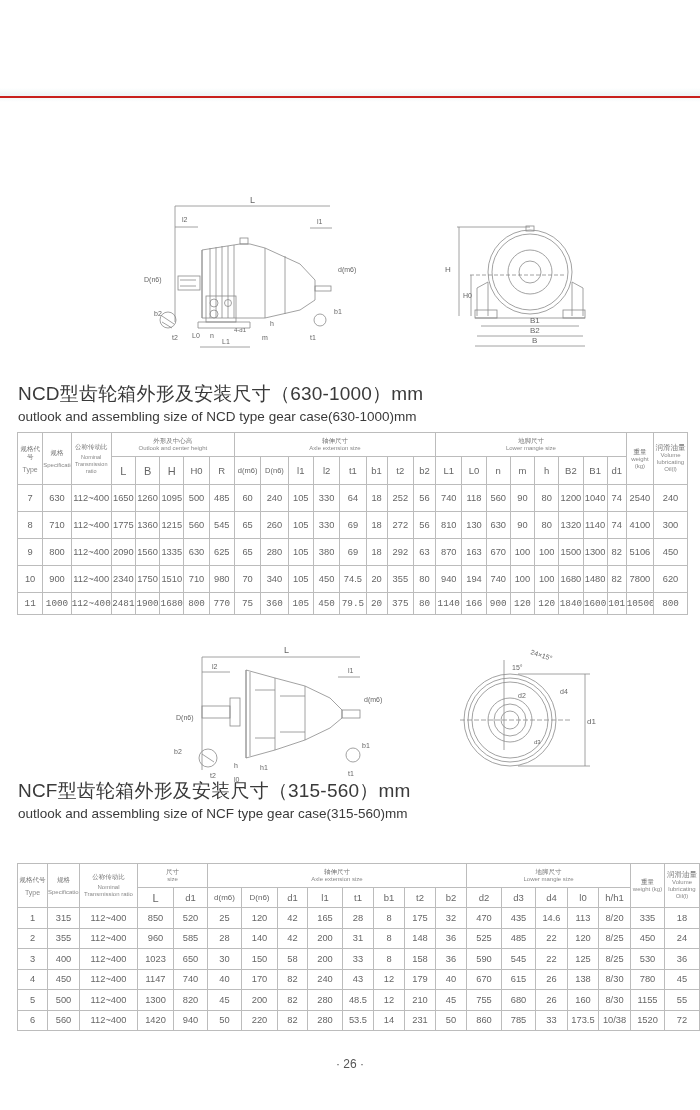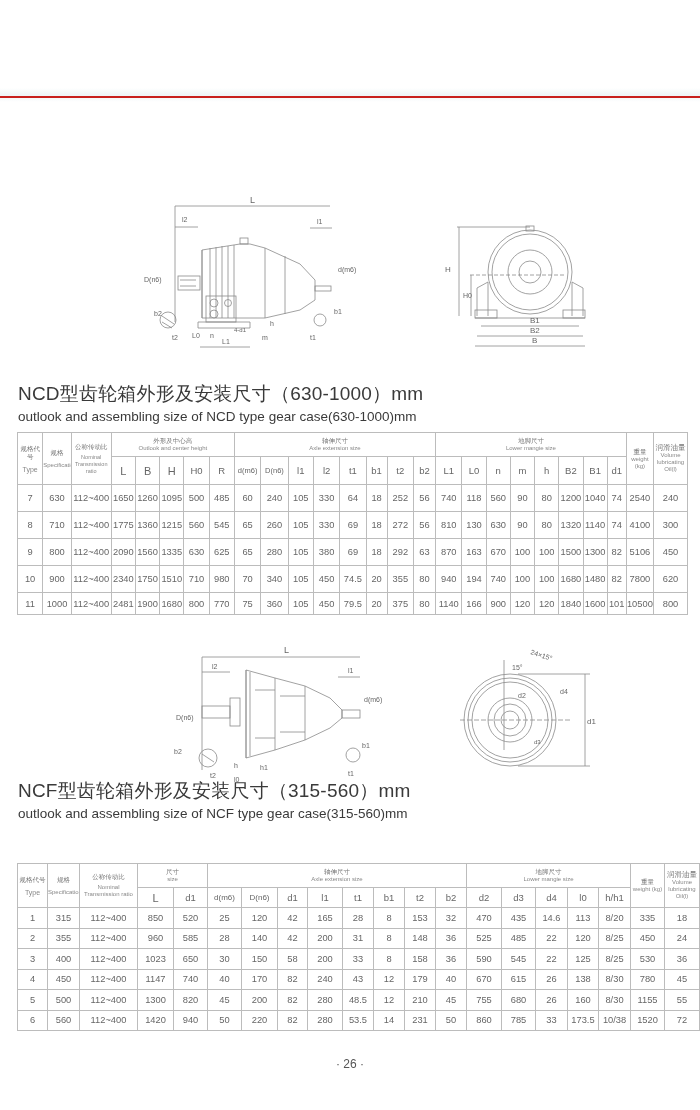--- a/index.html
+++ b/index.html
@@ -305,21 +305,21 @@
         <td class="v">194</td>
         <td class="v">740</td>
         <td class="v">100</td>
         <td class="v">100</td>
         <td class="v">1680</td>
         <td class="v">1480</td>
         <td class="v">82</td>
         <td class="v">7800</td>
         <td class="v">620</td>
       </tr>
-      <tr style="height: 22px;">
+      <tr style="height: 22px; font-family: Liberation Mono, monospace;">
         <td class="v">11</td>
         <td class="v">1000</td>
         <td class="v">112~400</td>
         <td class="v">2481</td>
         <td class="v">1900</td>
         <td class="v">1680</td>
         <td class="v">800</td>
         <td class="v">770</td>
         <td class="v">75</td>
         <td class="v">360</td>
@@ -488,21 +488,21 @@
         <td class="v">315</td>
         <td class="v">112~400</td>
         <td class="v">850</td>
         <td class="v">520</td>
         <td class="v">25</td>
         <td class="v">120</td>
         <td class="v">42</td>
         <td class="v">165</td>
         <td class="v">28</td>
         <td class="v">8</td>
-        <td class="v">153</td>
+        <td class="v">175</td>
         <td class="v">32</td>
         <td class="v">470</td>
         <td class="v">435</td>
         <td class="v">14.6</td>
         <td class="v">113</td>
         <td class="v">8/20</td>
         <td class="v">335</td>
         <td class="v">18</td>
       </tr>
       <tr style="height: 20.5px;">

